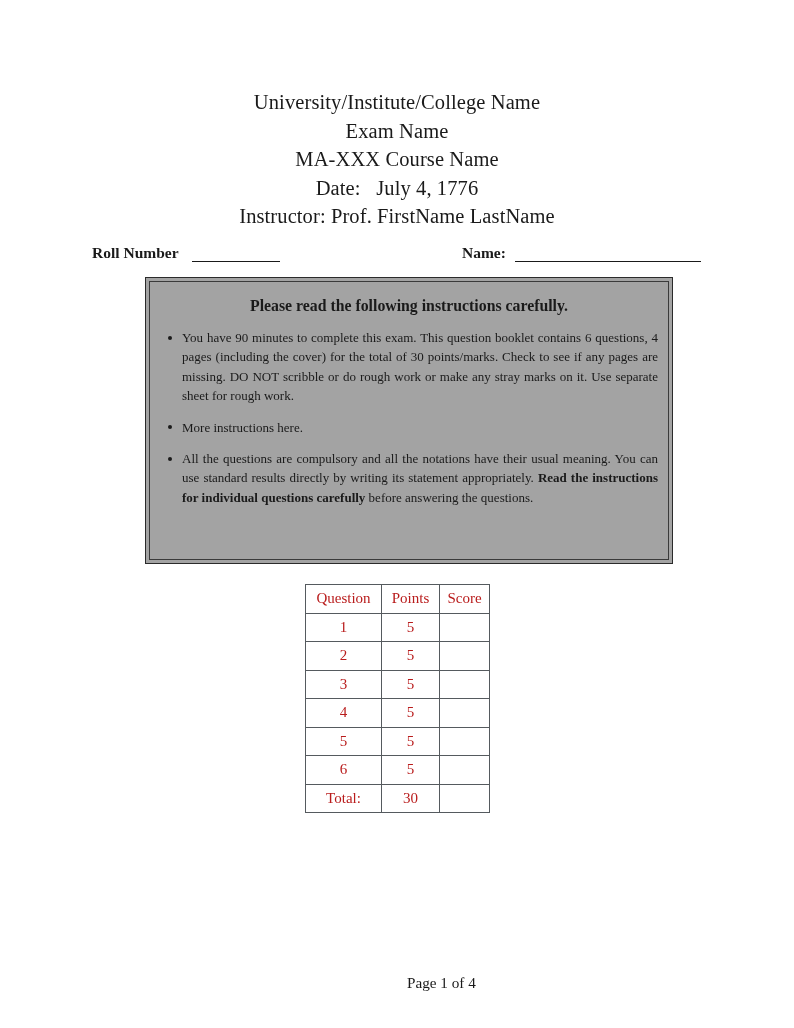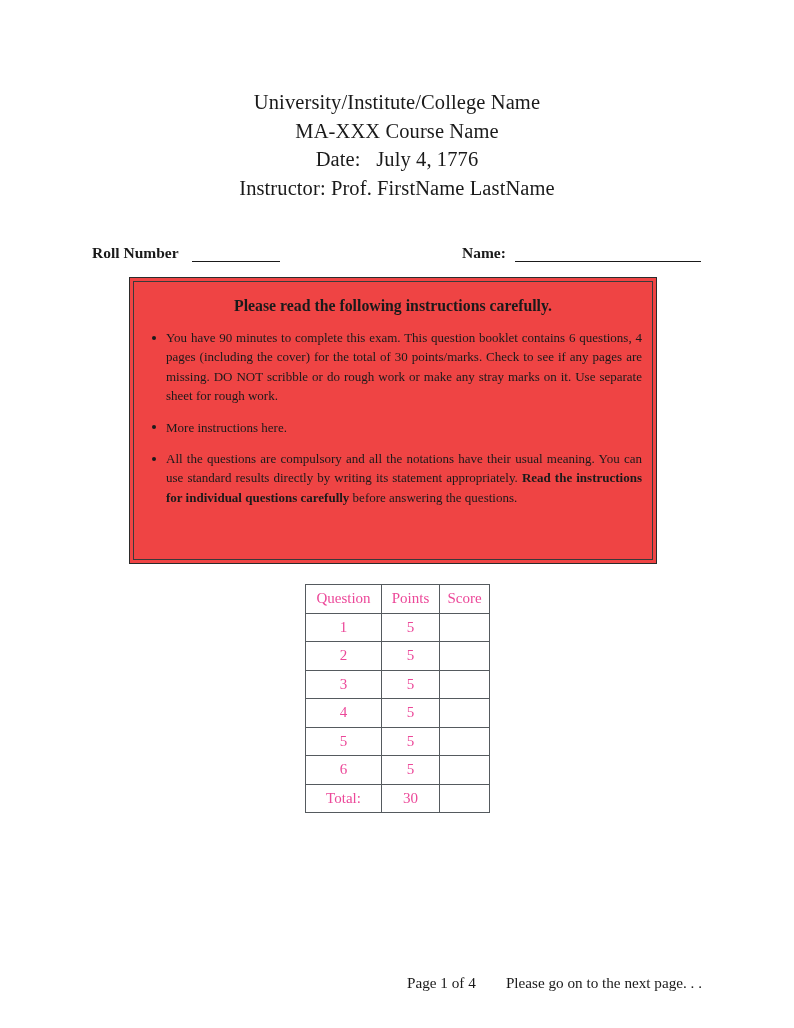--- a/index.html
+++ b/index.html
@@ -59,27 +59,27 @@
     position: absolute;
     height: 0;
     border-bottom: 1.3px solid #1a1a1a;
   }
   .rule-roll { left: 100px; top: 17px; width: 88px; }
   .rule-name { left: 423px; top: 17px; width: 186px; }
 
   
   .instr-outer {
     position: absolute;
-    left: 129px;
+    left: 145px;
     top: 277px;
     width: 528px;
     height: 287px;
     border: 1.4px solid #2b2b2b;
     box-sizing: border-box;
-    background: #ef4444;
+    background: #a3a3a3;
   }
   .instr-inner {
     position: absolute;
     left: 3px;
     top: 3px;
     right: 3px;
     bottom: 3px;
     border: 1.1px solid #3a3a3a;
     box-sizing: border-box;
   }
@@ -133,21 +133,21 @@
     border-collapse: collapse;
     font-size: 15px;
   }
   table.score-table td {
     border: 1px solid #555a5e;
     text-align: center;
     vertical-align: middle;
     height: 28.5px;
     padding: 0 6px;
     box-sizing: border-box;
-    color: #ec4899;
+    color: #b91c1c;
   }
   .col-q   { width: 76px; }
   .col-p   { width: 58px; }
   .col-s   { width: 50px; }
   td.score-cell { }
 
   
   .footer {
     position: absolute;
     left: 92px;
@@ -173,20 +173,21 @@
     white-space: pre;
   }
 </style>
 </head>
 <body>
 
 <div class="page">
 
   <div class="title-block">
     <div class="title-line">University/Institute/College Name</div>
+    <div class="title-line">Exam Name</div>
     <div class="title-line">MA-XXX Course Name</div>
     <div class="title-line">Date:   July 4, 1776</div>
     <div class="title-line">Instructor: Prof. FirstName LastName</div>
   </div>
 
   <div class="idrow">
     <span class="label lbl-roll">Roll Number</span>
     <span class="rule rule-roll"></span>
     <span class="label lbl-name">Name:</span>
     <span class="rule rule-name"></span>
@@ -259,16 +260,15 @@
           <td class="col-q">Total:</td>
           <td class="col-p">30</td>
           <td class="col-s score-cell"></td>
         </tr>
       </tbody>
     </table>
   </div>
 
   <div class="footer">
     <span class="footer-page">Page 1 of 4</span>
-    <span class="footer-next">Please go on to the next page. . .</span>
   </div>
 
 </div>
 
 </body></html>

